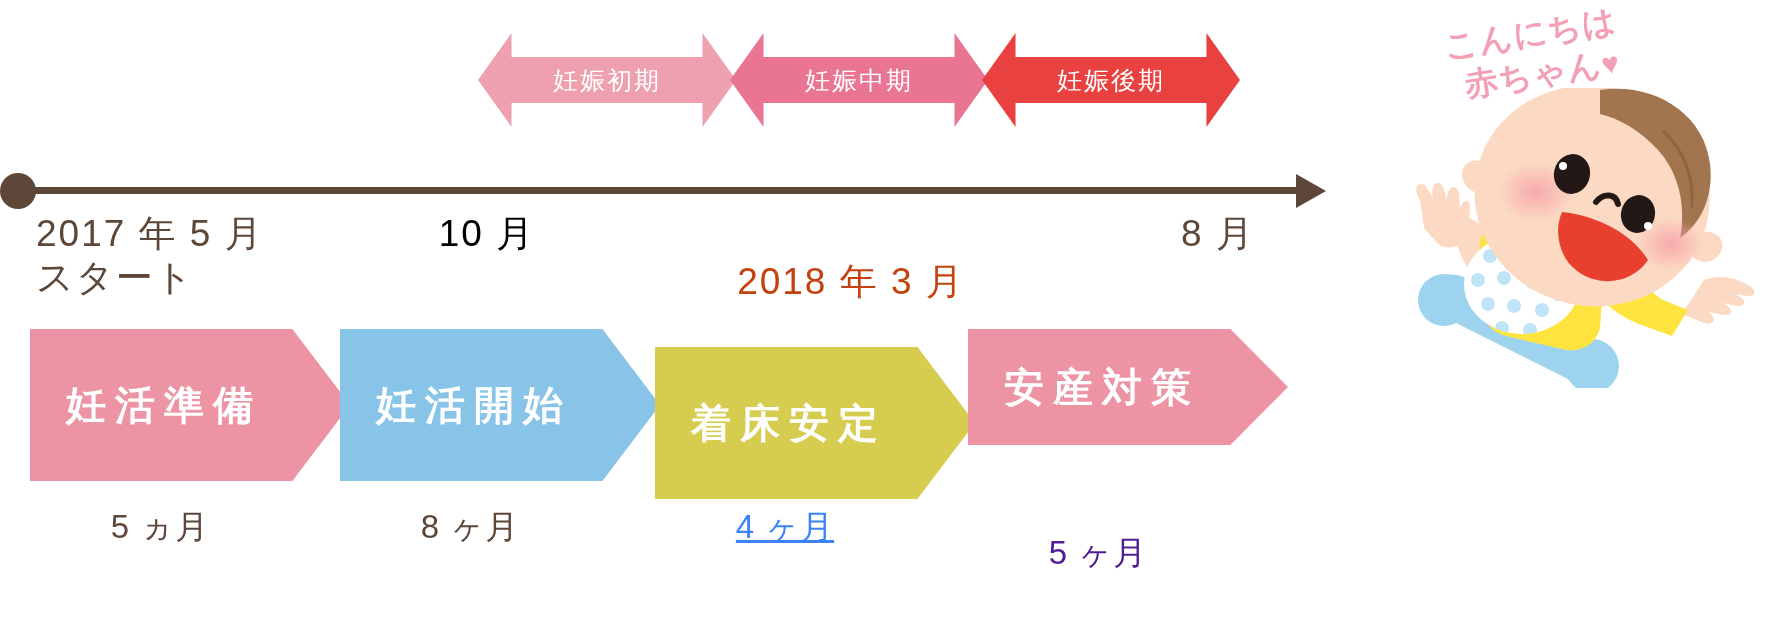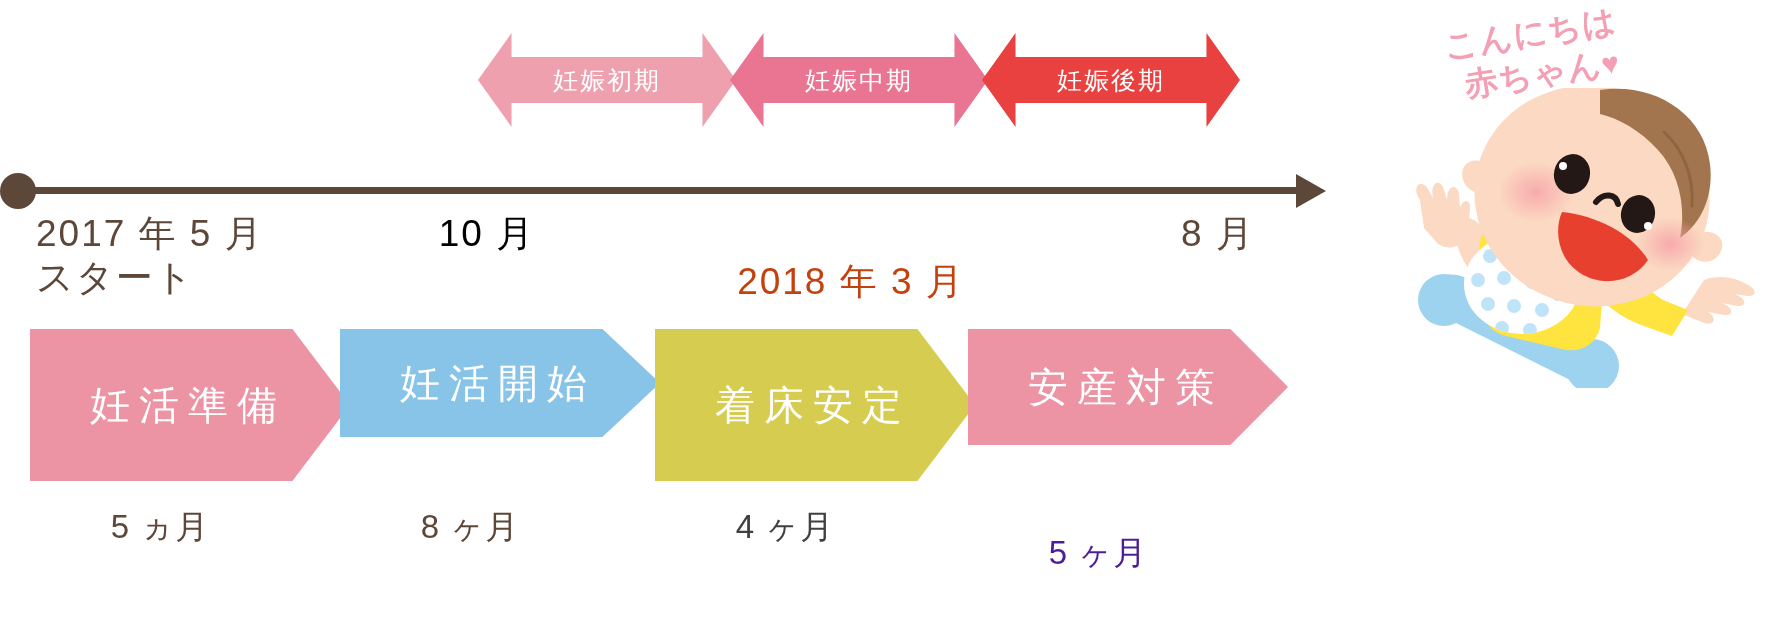--- a/index.html
+++ b/index.html
@@ -84,24 +84,24 @@
   .stage .shape {
     position: absolute;
     inset: 0;
     clip-path: polygon(0% 0%, 82% 0%, 100% 50%, 82% 100%, 0% 100%);
   }
   .stage .stage-label {
     position: relative;
     z-index: 2;
     color: #ffffff;
     font-size: 40px;
-    font-weight: 400;
+    font-weight: 700;
     letter-spacing: 9px;
     white-space: nowrap;
-    margin-left: 60px;
+    margin-left: 36px;
   }
 
   .duration {
     position: absolute;
     color: #5d4739;
     font-size: 33px;
     letter-spacing: 1px;
     white-space: nowrap;
     transform: translateX(-50%);
     text-align: left;
@@ -163,36 +163,36 @@
   </div>
 
   <div class="axis-label center" style="left: 1218px; top: 212px; color: rgb(93, 71, 57);">
     <div>8 月</div>
   </div>
 
   <div class="stage" style="left:30px; top:329px; width:320px; height:152px;">
     <div class="shape" style="background: rgb(236, 147, 164);"></div>
     <span class="stage-label">妊活準備</span>
   </div>
-  <div class="stage" style="left:340px; top:329px; width:320px; height:108px;">
+  <div class="stage" style="left:340px; top:329px; width:320px; height:152px;">
     <div class="shape" style="background: rgb(136, 195, 232);"></div>
     <span class="stage-label">妊活開始</span>
   </div>
-  <div class="stage" style="left:655px; top:329px; width:320px; height:152px;">
+  <div class="stage" style="left:655px; top:347px; width:320px; height:152px;">
     <div class="shape" style="background: rgb(214, 204, 80);"></div>
     <span class="stage-label">着床安定</span>
   </div>
   <div class="stage" style="left:968px; top:329px; width:320px; height:116px;">
     <div class="shape" style="background: rgb(236, 147, 164);"></div>
     <span class="stage-label">安産対策</span>
   </div>
 
   <div class="duration" style="left: 160px; top: 505px; color: rgb(93, 71, 57);">5 ヵ月</div>
   <div class="duration" style="left: 470px; top: 505px; color: rgb(93, 71, 57);">8 ヶ月</div>
-  <div class="duration" style="left: 785px; top: 505px; color: #404040;">4 ヶ月</div>
+  <div class="duration" style="left: 785px; top: 505px; color: #3b82f6; text-decoration: underline;">4 ヶ月</div>
   <div class="duration" style="left: 1098px; top: 531px; color: #4c1d95;">5 ヶ月</div>
 
   <div id="greeting" style="color: rgb(244, 160, 180);">
     <div class="line1">こんにちは</div>
     <div class="line2">
       <span>赤ちゃん</span><span class="heart">♥</span>
     </div>
   </div>
 
   <svg id="baby" viewBox="0 0 489 300">

